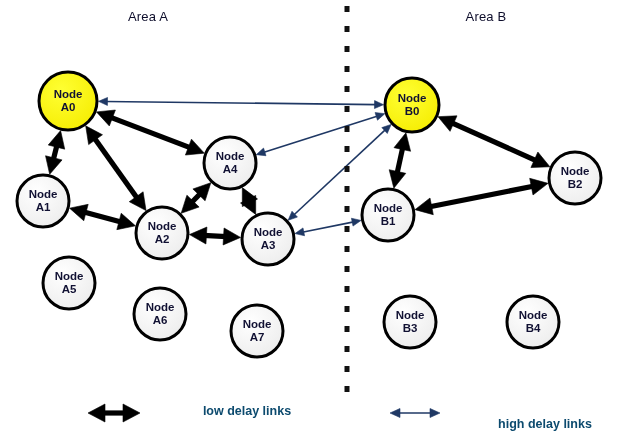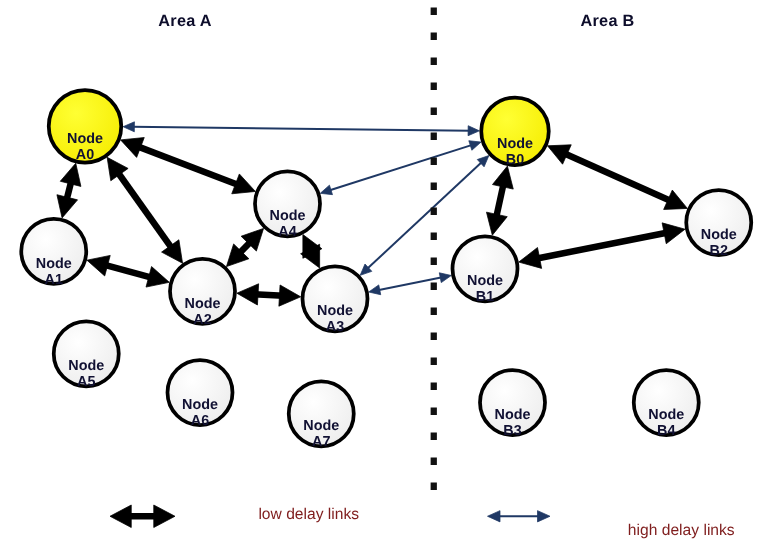--- a/index.html
+++ b/index.html
@@ -20,43 +20,42 @@
   #diagram-svg {
     position: absolute;
     left: 0;
     top: 0;
     width: 627px;
     height: 440px;
   }
   .area-label {
     position: absolute;
     font-size: 13px;
-    font-weight: bold;
+    font-weight: normal;
     color: #0d0d2b;
     letter-spacing: 0.2px;
     white-space: nowrap;
     transform: translateX(-50%);
   }
   .node-label {
     position: absolute;
     text-align: center;
     font-size: 11.5px;
     font-weight: bold;
     color: #111133;
     line-height: 13px;
     white-space: nowrap;
     transform: translate(-50%, -50%);
     pointer-events: none;
-    margin-top: 17px;
   }
   .legend-text {
     position: absolute;
     font-size: 12.5px;
-    font-weight: normal;
-    color: #7f1d1d;
+    font-weight: bold;
+    color: #0c4a6e;
     white-space: nowrap;
     transform: translate(-50%, -50%);
   }
 </style>
 </head>
 <body>
 
 <div id="canvas">
 
   <svg id="diagram-svg" viewBox="0 0 627 440" xmlns="http://www.w3.org/2000/svg">

